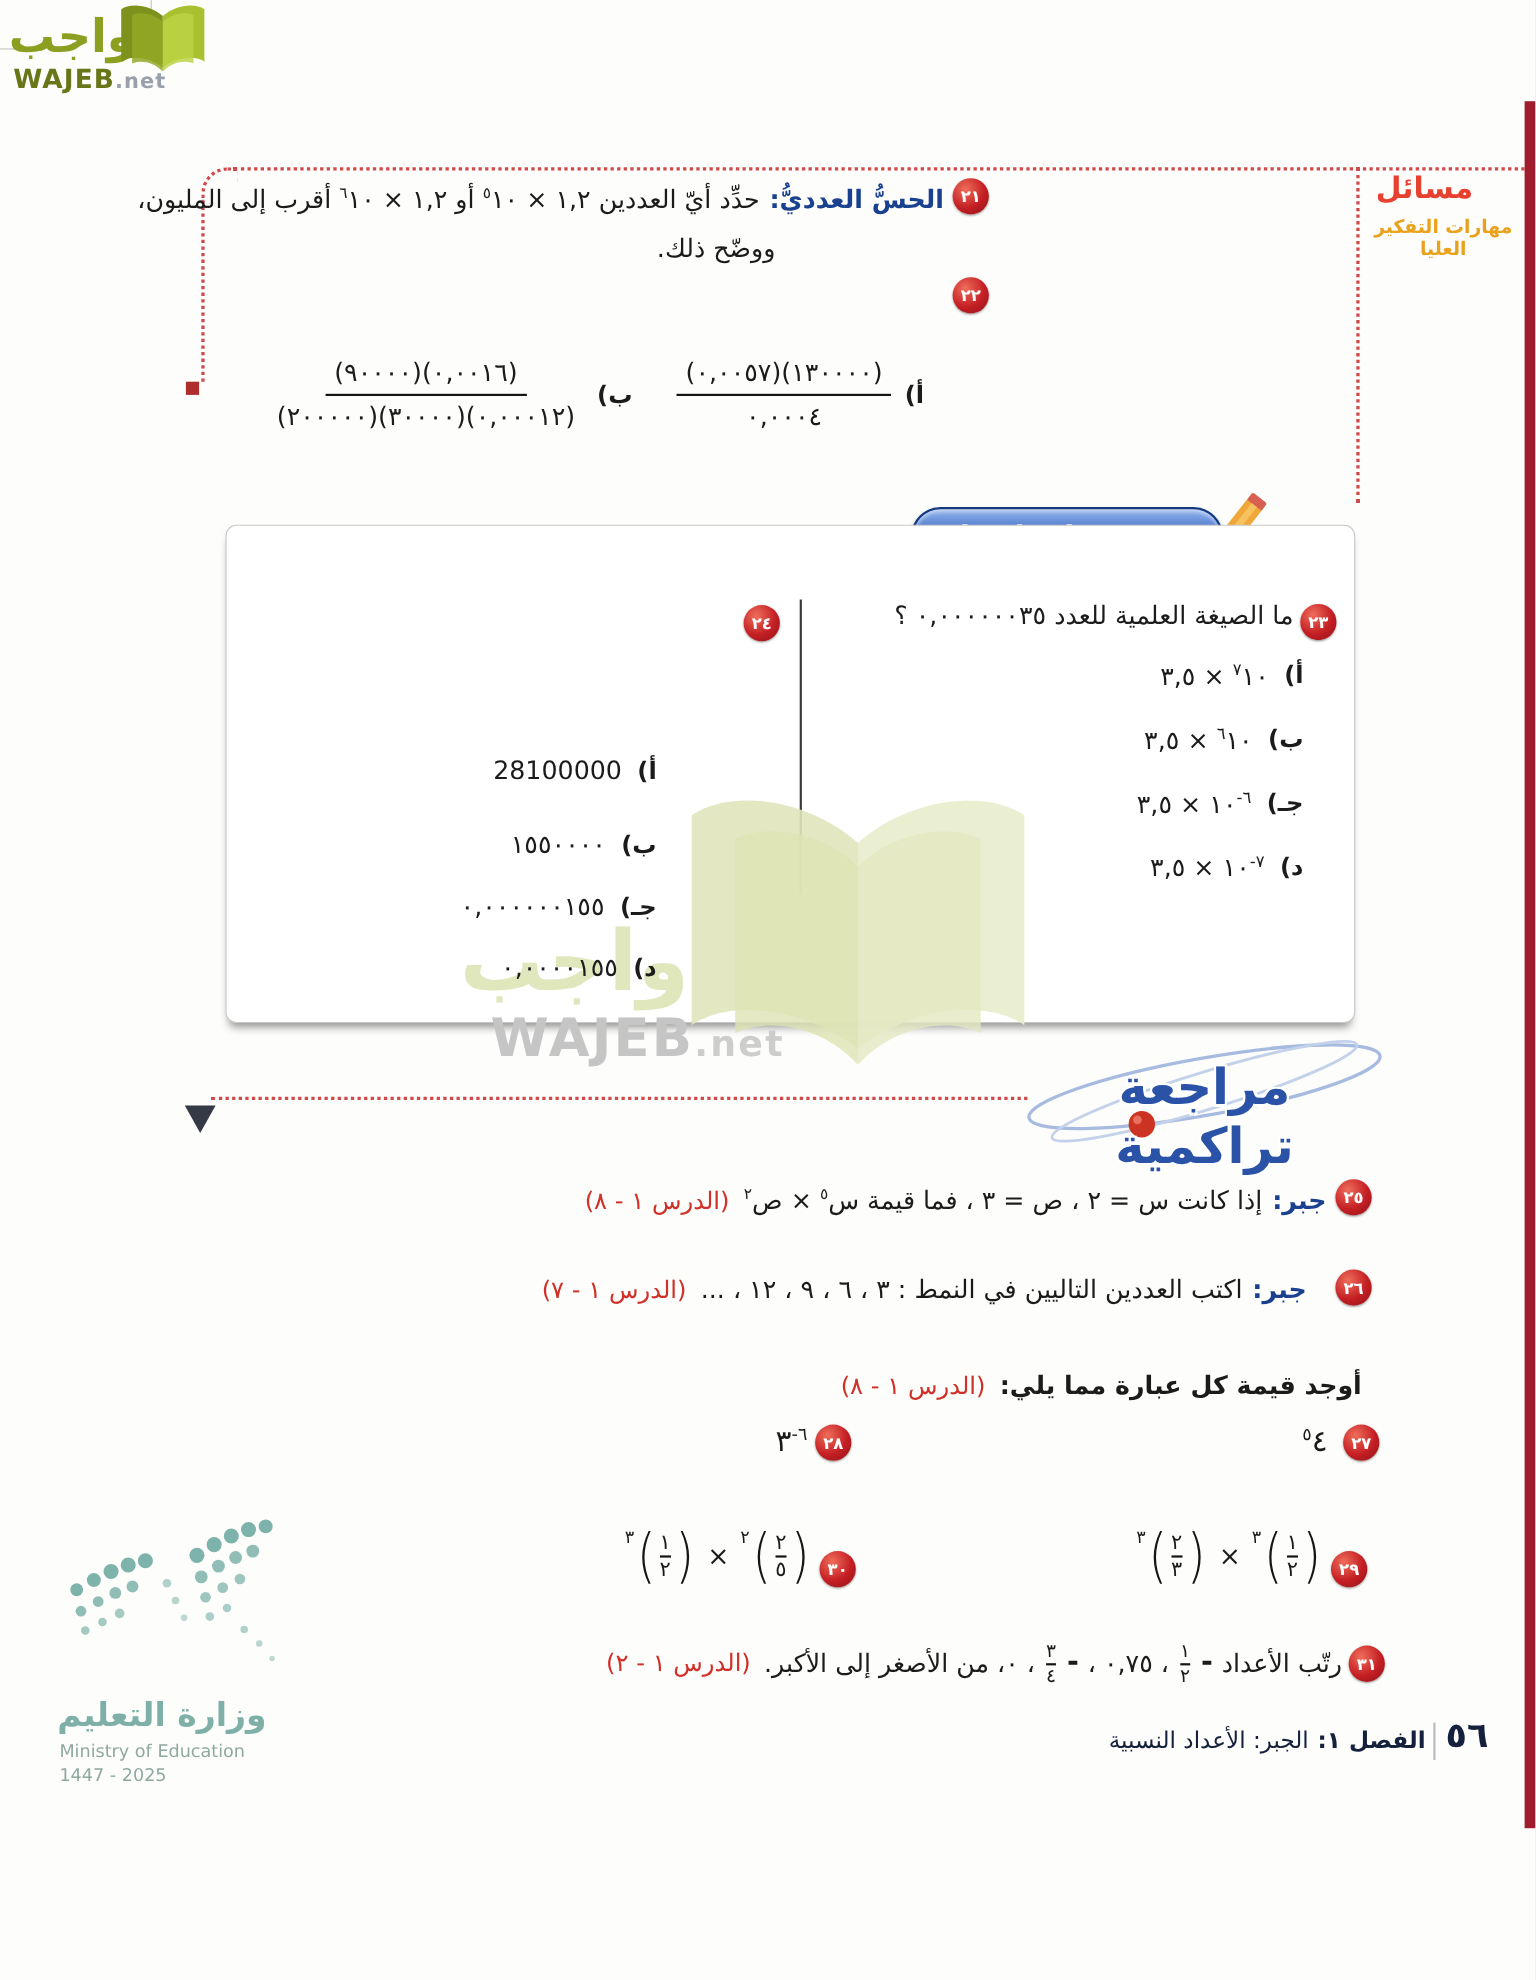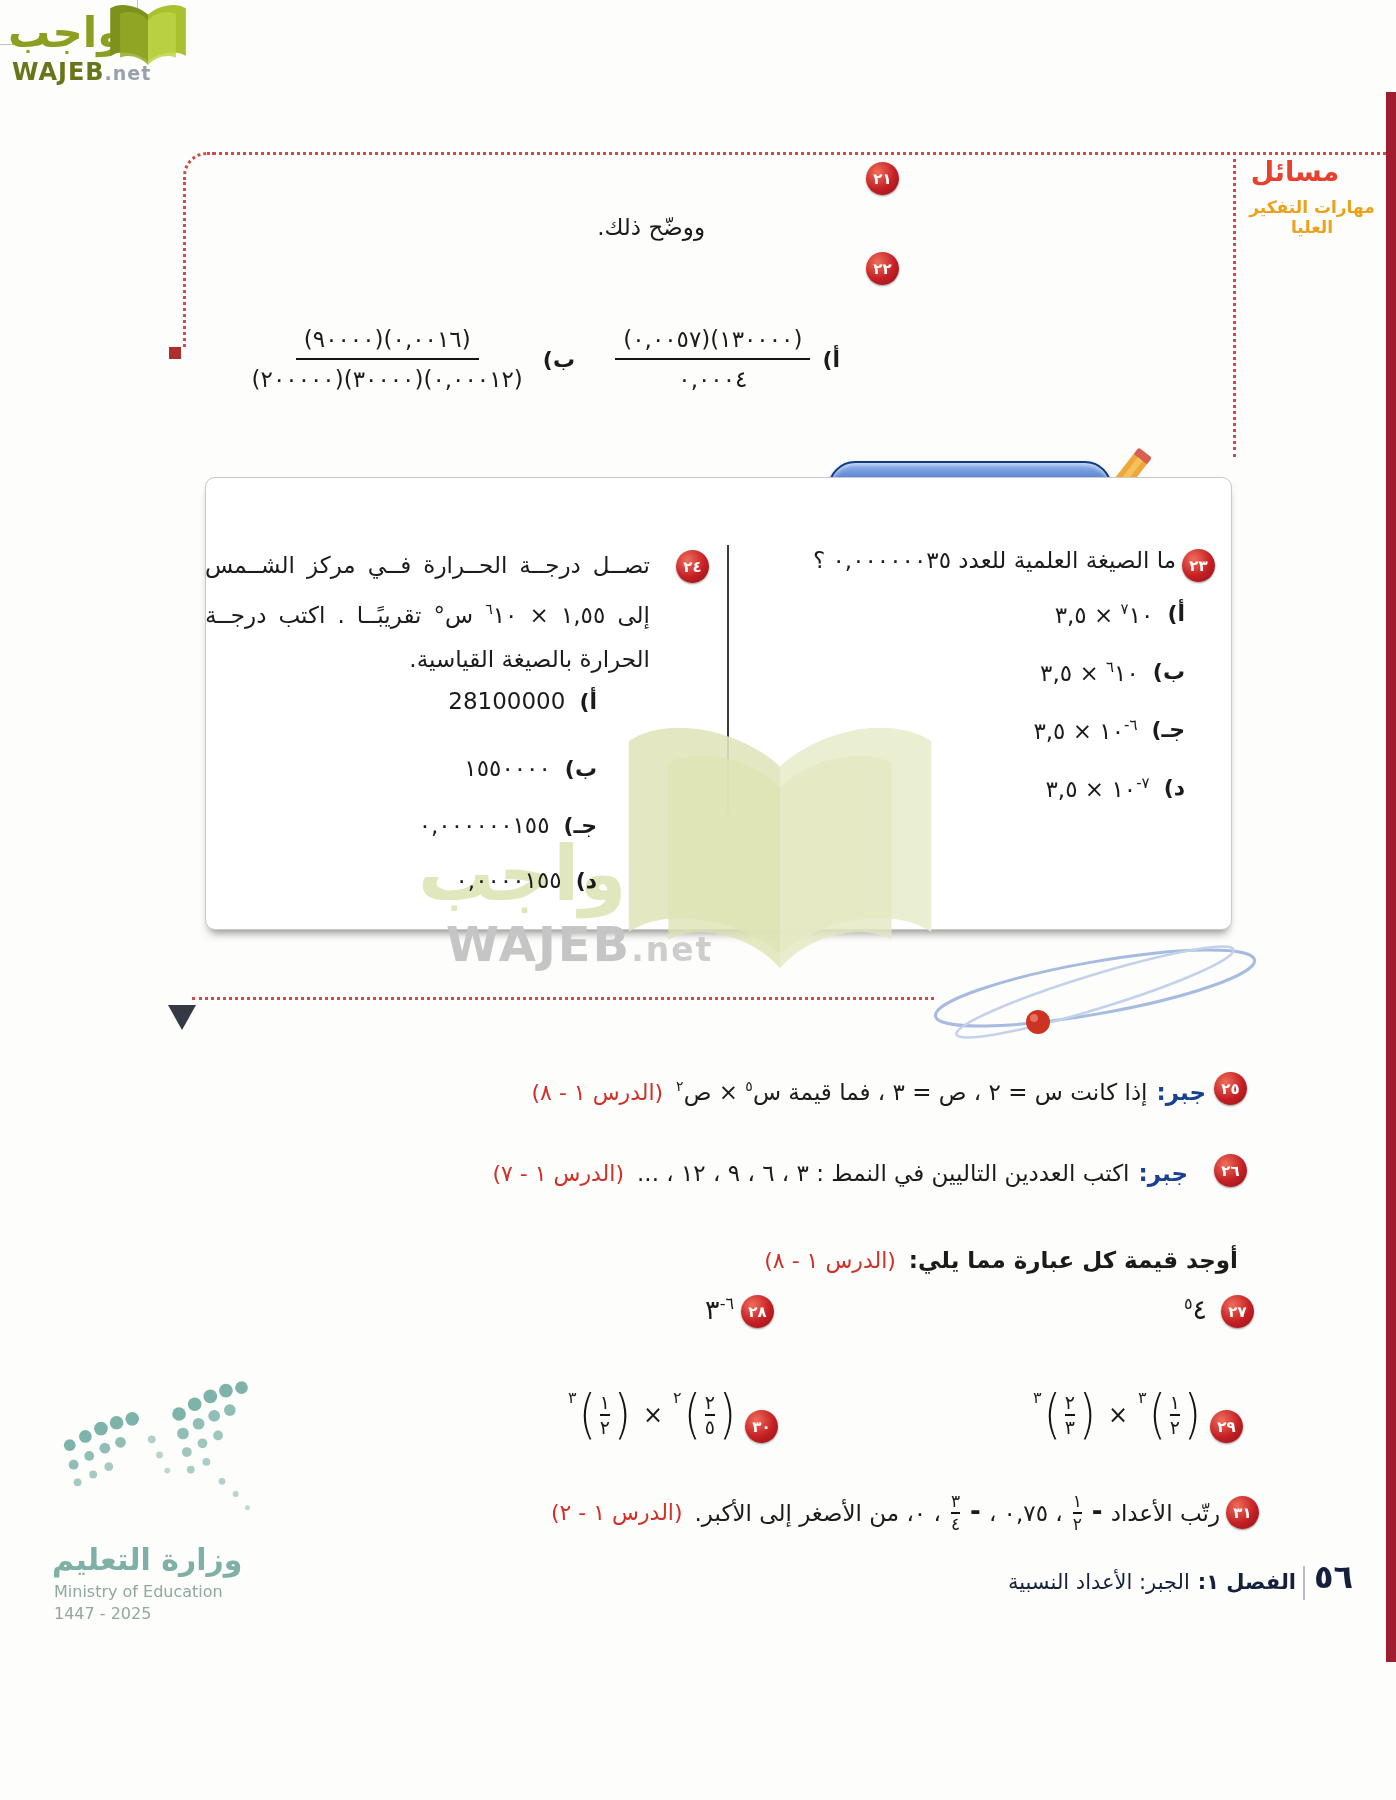--- a/index.html
+++ b/index.html
@@ -131,20 +131,23 @@
   <div class="abs dot-corner" style="left:183px;top:152px;width:30px;height:30px;"></div>
   <div class="abs dot-h" style="left:212px;top:152px;width:1174px;"></div>
   <div class="abs dot-v" style="left:183px;top:182px;height:165px;"></div>
   <div class="abs dot-v" style="left:1233px;top:152px;height:305px;"></div>
   <div class="abs red-square" style="left:169px;top:347px;width:12px;height:12px;"></div>
 
   <div class="abs side-title" style="left:1250px;top:156px;width:90px;">مسائل</div>
   <div class="abs side-sub" style="left:1236px;top:197px;width:152px;">مهارات التفكير العليا</div>
 
   <div class="abs badge" style="left:866px;top:162px;">٢١</div>
+  <div class="abs pline nowrap" style="right:538px;top:168px;">
+    <span class="lead">الحسُّ العدديُّ:</span><span>حدِّد أيّ العددين ١,٢ × ١٠‏</span><sup>٥</sup><span> أو ١,٢ × ١٠‏</span><sup>٦</sup><span> أقرب إلى المليون،</span>
+  </div>
   <div class="abs pline nowrap" style="right:691px;top:214px;">ووضّح ذلك.</div>
 
   <div class="abs badge" style="left:866px;top:252px;">٢٢</div>
   <div class="abs fitem" style="right:556px;top:326px;">
     <span class="ilabel">أ)</span>
     <div class="bigfrac">
       <span class="bf-num" dir="ltr">(٠,٠٠٥٧)(١٣٠٠٠٠)</span>
       <span class="bf-den" dir="ltr">٠,٠٠٠٤</span>
     </div>
   </div>
@@ -196,23 +199,20 @@
   <div class="abs optrow" style="right:211px;top:716px;">
     <span class="ilabel">جـ)</span>
     <span class="sci"><sup>٦-</sup><span>١٠ × ٣,٥</span></span>
   </div>
   <div class="abs optrow" style="right:211px;top:774px;">
     <span class="ilabel">د)</span>
     <span class="sci"><sup>٧-</sup><span>١٠ × ٣,٥</span></span>
   </div>
 
   <div class="abs badge" style="left:676px;top:550px;">٢٤</div>
-  <div class="abs p24text" style="right:746px;top:543px;width:445px;">
-    <span>تصــل درجــة الحــرارة فــي مركز الشــمس إلى ١,٥٥ × ١٠‏</span><sup>٦</sup><span> س° تقريبًــا . اكتب درجــة الحرارة بالصيغة القياسية.</span>
-  </div>
   <div class="abs optrow" style="right:799px;top:688px;">
     <span class="ilabel">أ)</span>
     <span class="optval">28100000</span>
   </div>
   <div class="abs optrow" style="right:799px;top:755px;">
     <span class="ilabel">ب)</span>
     <span class="optval">١٥٥٠٠٠٠</span>
   </div>
   <div class="abs optrow" style="right:799px;top:812px;">
     <span class="ilabel">جـ)</span>
@@ -222,20 +222,21 @@
     <span class="ilabel">د)</span>
     <span class="optval">٠,٠٠٠٠١٥٥</span>
   </div>
 
   <svg class="abs" style="left:920px;top:938px;" width="350" height="108" viewBox="0 0 350 108">
     <ellipse cx="175" cy="50" rx="162" ry="26" fill="none" stroke="#a6bbdf" stroke-width="3" transform="rotate(-10 175 50)"></ellipse>
     <ellipse cx="175" cy="54" rx="145" ry="17" fill="none" stroke="#c3d2ea" stroke-width="2.5" transform="rotate(-17 175 54)"></ellipse>
     <circle cx="118" cy="84" r="12" fill="#cc3322"></circle>
     <circle cx="114" cy="80" r="4" fill="#e8705f"></circle>
   </svg>
+  <div class="abs review-title" style="left:930px;top:962px;width:330px;">مراجعة تراكمية</div>
   <div class="abs dot-h" style="left:192px;top:997px;width:742px;"></div>
   <div class="abs arrow-down" style="left:168px;top:1005px;"></div>
 
   <div class="abs badge" style="left:1214px;top:1072px;">٢٥</div>
   <div class="abs pline nowrap" style="right:190px;top:1078px;">
     <span class="lead">جبر:</span><span>إذا كانت س = ٢ ، ص = ٣ ، فما قيمة س</span><sup>٥</sup><span> × ص</span><sup>٢</sup><span class="lref">(الدرس ١ - ٨)</span>
   </div>
 
   <div class="abs badge" style="left:1214px;top:1154px;">٢٦</div>
   <div class="abs pline nowrap" style="right:208px;top:1160px;">

